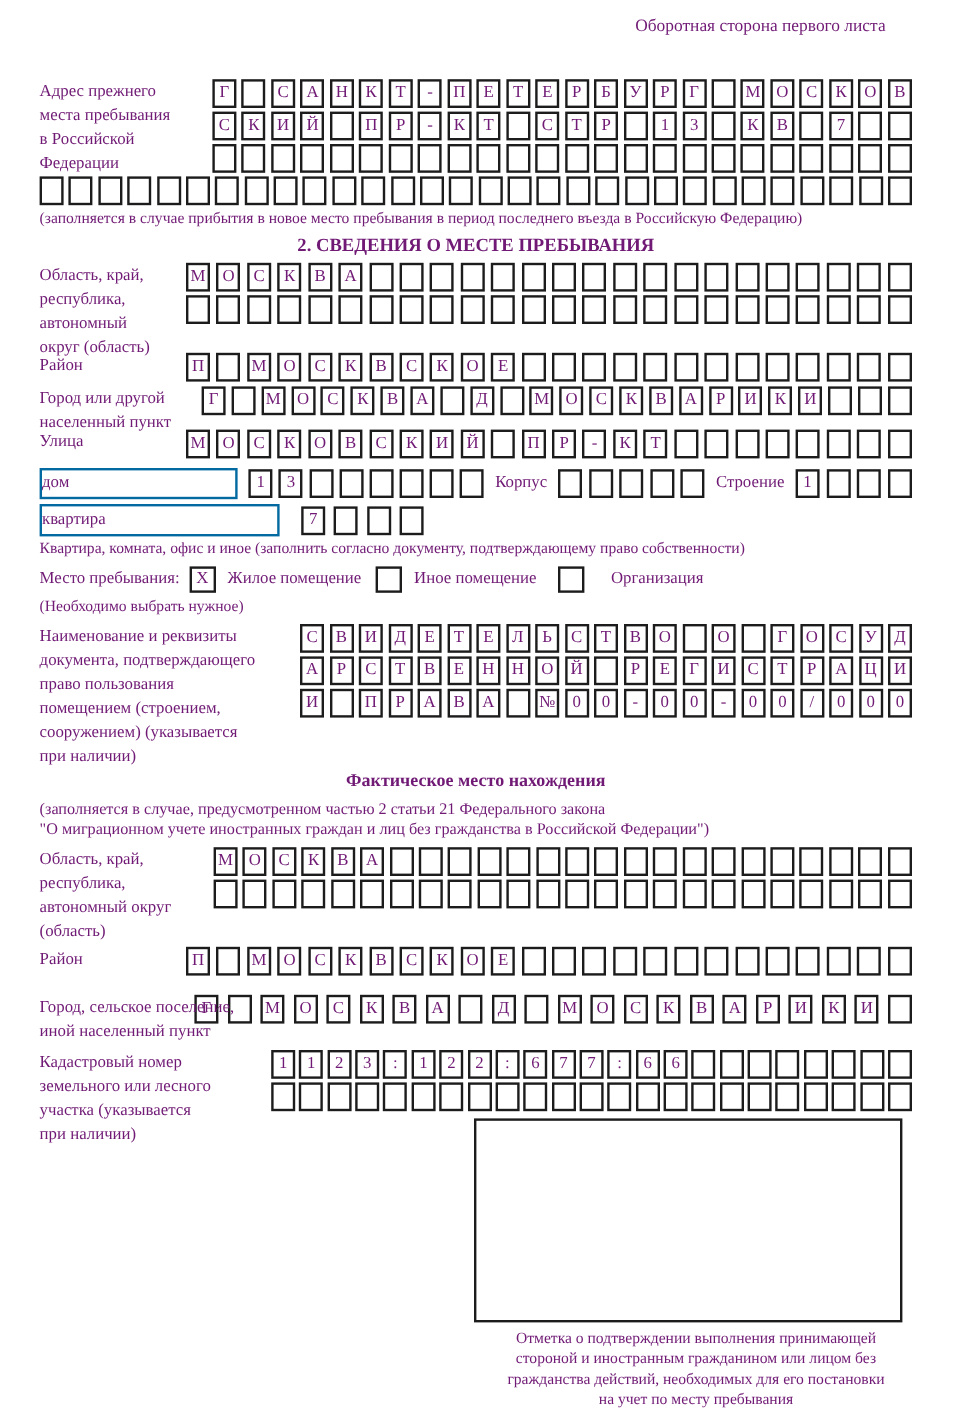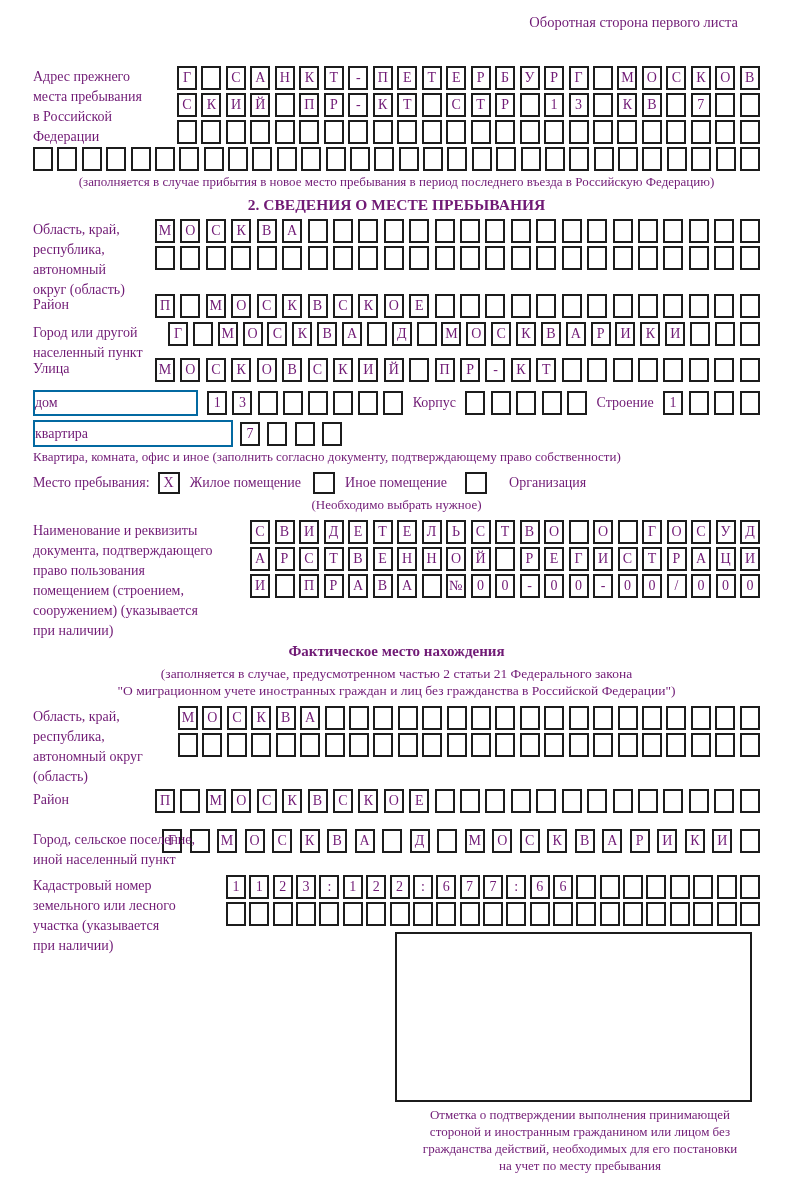--- a/index.html
+++ b/index.html
@@ -11,21 +11,21 @@
   .hdr-right { width:727px; text-align:right; padding-right:22px; box-sizing:border-box;
     font-size:14.5px; }
   .frow { position:relative; }
   .lbl { position:absolute; left:0; top:1px; font-size:14px; line-height:20px;
     white-space:pre-line; }
   .cellcol { display:flex; flex-direction:column; gap:3px; }
   .cellrow { display:flex; justify-content:space-between; height:24px; }
   .cell { flex:none; width:20px; height:24px; box-sizing:border-box;
     border:2px solid #1c1c1c; font-size:14px; line-height:20px; text-align:center; }
   .note { font-size:13px; line-height:15px; }
-  .center { width:727px; text-align:center; }
+  .center { width:727px; text-align:left; }
   .sec-title { width:727px; text-align:center; font-weight:bold; font-size:15.5px; }
   .bigbox { box-sizing:border-box; border:2px solid #0369a1; height:26px;
     font-size:14px; line-height:22px; }
   .inline-lbl { font-size:14px; line-height:24px; }
   .cbox { flex:none; width:22px; height:22px; box-sizing:border-box;
     border:2px solid #1c1c1c; text-align:center; font-size:14px; line-height:18px; }
   .stamp-box { box-sizing:border-box; border:2px solid #1c1c1c; }
 </style>
 </head>
 <body>
@@ -330,21 +330,21 @@
       </div>
     <span class="inline-lbl">Строение</span>
     <div class="cellrow" style="width:97px;">
         <span class="cell">1</span>
         <span class="cell"></span>
         <span class="cell"></span>
         <span class="cell"></span>
       </div>
   </div>
 
-  <div style="display:flex;align-items:center;gap:7px;margin-top:4px;">
+  <div style="display:flex;align-items:center;gap:18px;margin-top:4px;">
     <div class="bigbox" style="width:200px;height:27px;line-height:23px;">квартира</div>
     <div class="cellrow" style="width:102px;">
         <span class="cell">7</span>
         <span class="cell"></span>
         <span class="cell"></span>
         <span class="cell"></span>
       </div>
   </div>
   <div class="note" style="margin-top:2px;">Квартира, комната, офис и иное (заполнить согласно документу, подтверждающему право собственности)</div>
 

